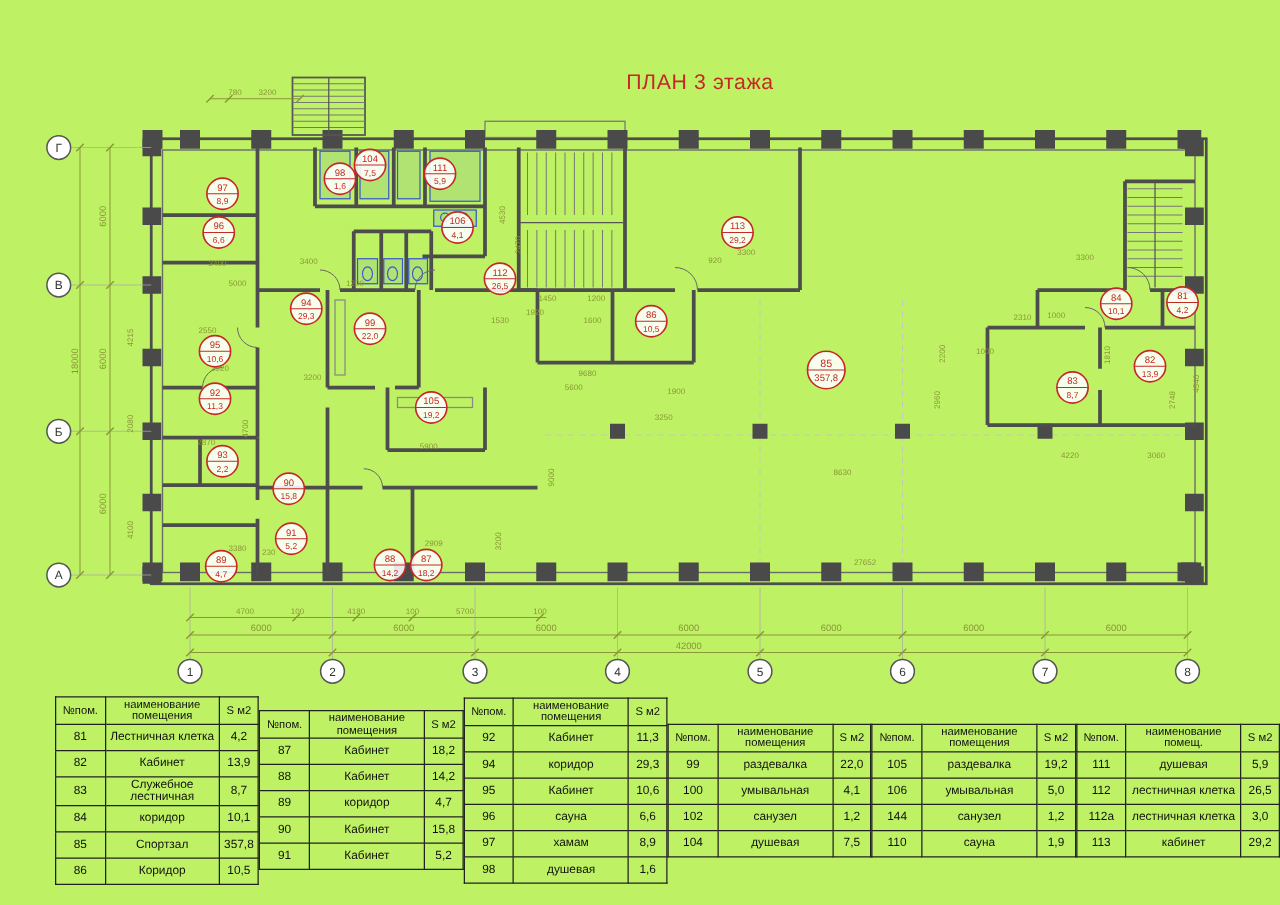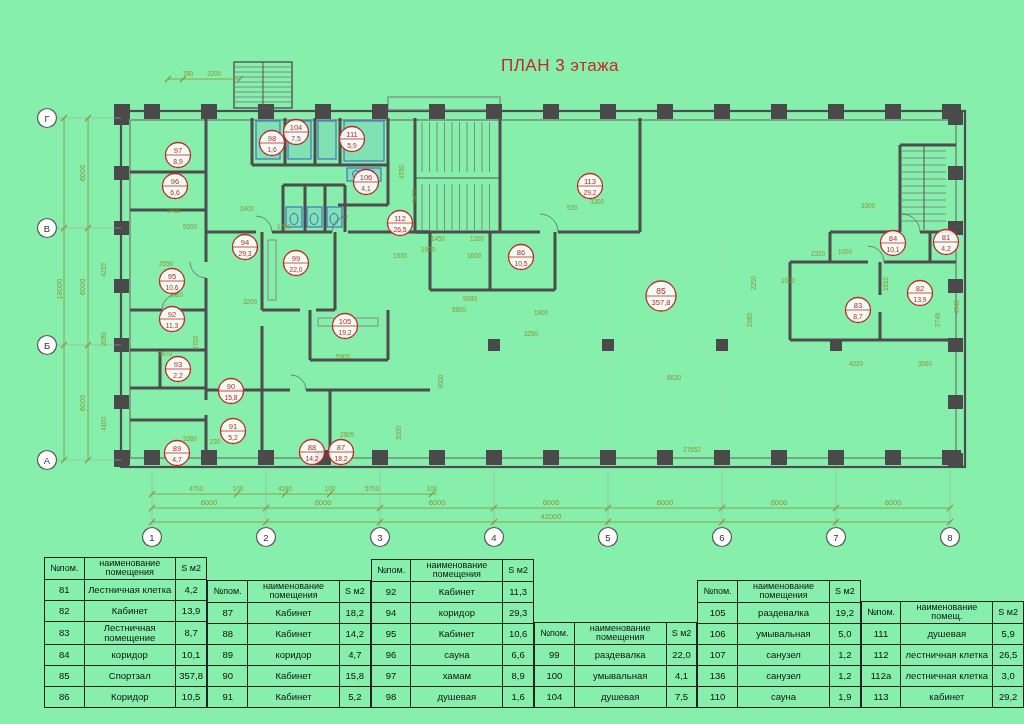--- a/index.html
+++ b/index.html
@@ -1,22 +1,22 @@
 <!DOCTYPE html>
 <html><head>
 <meta charset="utf-8">
 <style>
   html,body{margin:0;padding:0;background:#fff}
-  .screen{position:relative;width:1024px;height:724px;background:#86efac;overflow:hidden;
+  .screen{position:relative;width:1024px;height:724px;background:#bef264;overflow:hidden;
           font-family:"Liberation Sans",sans-serif}
   .plan-title{position:absolute;left:380px;top:56px;width:360px;text-align:center;
               font-size:17px;color:#c62828;letter-spacing:.5px}
   svg{position:absolute;left:0;top:0}
   svg text{font-family:"Liberation Sans",sans-serif}
-  .schedule{position:absolute;left:44px;top:557px;display:flex;align-items:flex-end}
+  .schedule{position:absolute;left:44px;top:557px;display:flex;align-items:center}
   table.sched{border-collapse:collapse;font-size:9.5px;color:#111;table-layout:fixed}
   table.sched td{border:1px solid #222;padding:1px 2px;text-align:center;vertical-align:middle;
                  height:18px;line-height:1.05;overflow:hidden}
   td.c0{width:36px} td.c1{width:92px} td.c2{width:27px}
   td.h{height:15px;font-size:9px}
 </style>
 </head>
 <body>
 
 <div class="screen">
@@ -556,21 +556,21 @@
             <td class="c1">Лестничная клетка</td>
             <td class="c2">4,2</td>
           </tr>
           <tr>
             <td class="c0">82</td>
             <td class="c1">Кабинет</td>
             <td class="c2">13,9</td>
           </tr>
           <tr>
             <td class="c0">83</td>
-            <td class="c1">Лестничная помещение</td>
+            <td class="c1">Служебное лестничная</td>
             <td class="c2">8,7</td>
           </tr>
           <tr>
             <td class="c0">84</td>
             <td class="c1">коридор</td>
             <td class="c2">10,1</td>
           </tr>
           <tr>
             <td class="c0">85</td>
             <td class="c1">Спортзал</td>
@@ -667,20 +667,25 @@
             <td class="c0">99</td>
             <td class="c1">раздевалка</td>
             <td class="c2">22,0</td>
           </tr>
           <tr>
             <td class="c0">100</td>
             <td class="c1">умывальная</td>
             <td class="c2">4,1</td>
           </tr>
           <tr>
+            <td class="c0">102</td>
+            <td class="c1">санузел</td>
+            <td class="c2">1,2</td>
+          </tr>
+          <tr>
             <td class="c0">104</td>
             <td class="c1">душевая</td>
             <td class="c2">7,5</td>
           </tr>
         </tbody>
       </table>
       <table class="sched">
         <tbody>
           <tr>
             <td class="h c0">№пом.</td>
@@ -691,26 +696,21 @@
             <td class="c0">105</td>
             <td class="c1">раздевалка</td>
             <td class="c2">19,2</td>
           </tr>
           <tr>
             <td class="c0">106</td>
             <td class="c1">умывальная</td>
             <td class="c2">5,0</td>
           </tr>
           <tr>
-            <td class="c0">107</td>
-            <td class="c1">санузел</td>
-            <td class="c2">1,2</td>
-          </tr>
-          <tr>
-            <td class="c0">136</td>
+            <td class="c0">144</td>
             <td class="c1">санузел</td>
             <td class="c2">1,2</td>
           </tr>
           <tr>
             <td class="c0">110</td>
             <td class="c1">сауна</td>
             <td class="c2">1,9</td>
           </tr>
         </tbody>
       </table>

